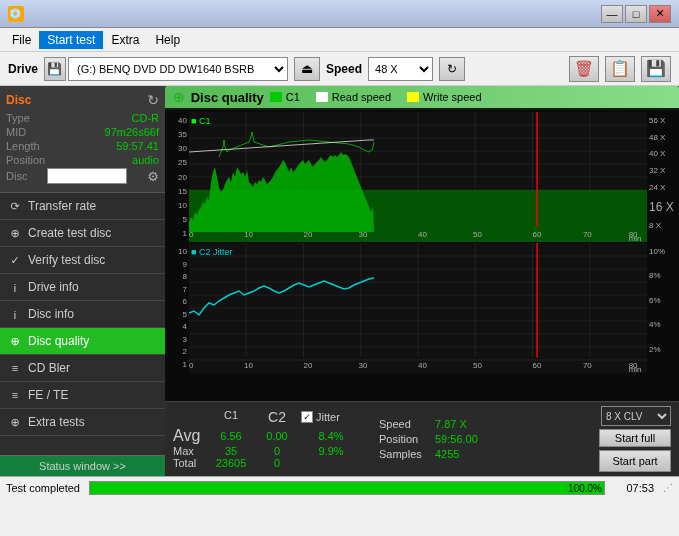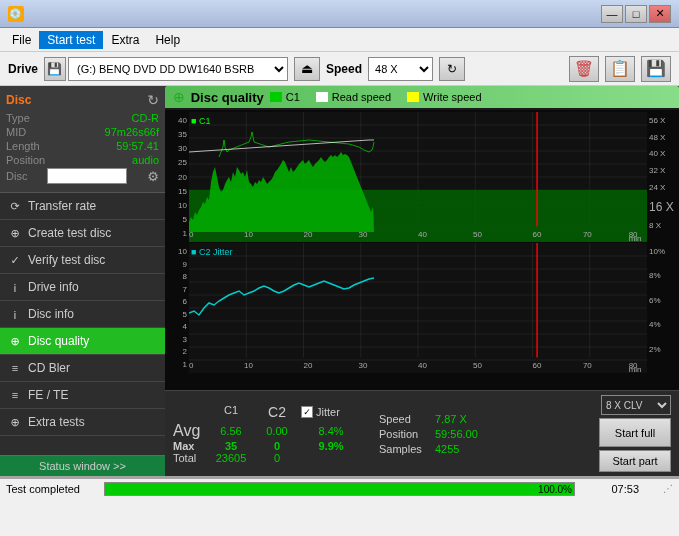--- a/index.html
+++ b/index.html
@@ -128,22 +128,22 @@
     .legend-item { display: flex; gap: 4px; align-items: center; font-size: 11px; color: #000; }
     .legend-color { width: 12px; height: 10px; }
 
     
     .bottom-bar {
       height: 22px;
       background: #f0f0f0;
       display: flex;
       align-items: center;
       padding: 0 6px;
-      gap: 24px;
-      border-top: 3px solid #a3a3a3;
+      gap: 9px;
+      border-top: 1px solid #a3a3a3;
       font-size: 11px;
     }
     .status-text { color: #000; flex: 0 0 auto; }
     .progress-bar-container {
       flex: 1;
       height: 14px;
       border: 1px solid #888;
       background: #ddd;
       position: relative;
     }
@@ -440,21 +440,21 @@
           </div>
         </div>
 
         <div style="display:flex;align-items:center;gap:2px;">
           <span style="font-size:16px;color:#ccc;min-width:34px;">Avg</span>
           <span style="font-size:11px;color:#00cc00;min-width:44px;text-align:center;">6.56</span>
           <span style="font-size:11px;color:#00cc00;min-width:44px;text-align:center;">0.00</span>
           <span style="font-size:11px;color:#00cc00;min-width:60px;text-align:center;">8.4%</span>
         </div>
 
-        <div style="display:flex;align-items:center;gap:2px;font-weight:bold;">
+        <div style="display:flex;align-items:center;gap:2px;">
           <span style="font-size:11px;color:#ccc;min-width:34px;">Max</span>
           <span style="font-size:11px;color:#00cc00;min-width:44px;text-align:center;">35</span>
           <span style="font-size:11px;color:#00cc00;min-width:44px;text-align:center;">0</span>
           <span style="font-size:11px;color:#00cc00;min-width:60px;text-align:center;">9.9%</span>
         </div>
 
         <div style="display:flex;align-items:center;gap:2px;">
           <span style="font-size:11px;color:#ccc;min-width:34px;">Total</span>
           <span style="font-size:11px;color:#00cc00;min-width:44px;text-align:center;">23605</span>
           <span style="font-size:11px;color:#00cc00;min-width:44px;text-align:center;">0</span>
@@ -474,21 +474,21 @@
         <div style="display:flex;align-items:center;gap:4px;">
           <span style="font-size:11px;color:#ccc;min-width:52px;">Samples</span>
           <span style="font-size:11px;color:#00cc00;">4255</span>
         </div>
       </div>
 
       <div style="margin-left:auto; display:flex; flex-direction:column; gap:3px; align-items:flex-end;">
         <select style="width:70px;height:20px;font-size:10px;border:1px solid #888;background:#2a2a2a;color:#ccc;">
           <option>8 X CLV</option>
         </select>
-        <button style="width:72px;height:29px;border:1px solid #888;background:linear-gradient(to bottom,#e0e0e0,#c0c0c0);font-size:11px;color:#000;cursor:pointer;">Start full</button>
+        <button style="width:72px;height:18px;border:1px solid #888;background:linear-gradient(to bottom,#e0e0e0,#c0c0c0);font-size:11px;color:#000;cursor:pointer;">Start full</button>
         <button style="width:72px;height:22px;border:1px solid #888;background:linear-gradient(to bottom,#e0e0e0,#c0c0c0);font-size:11px;color:#000;cursor:pointer;">Start part</button>
       </div>
     </div>
   </div>
 </div>
 
 <div class="bottom-bar">
   <span class="status-text">Test completed</span>
   <div class="progress-bar-container">
     <div class="progress-bar-fill" style="width:100%;"></div>

